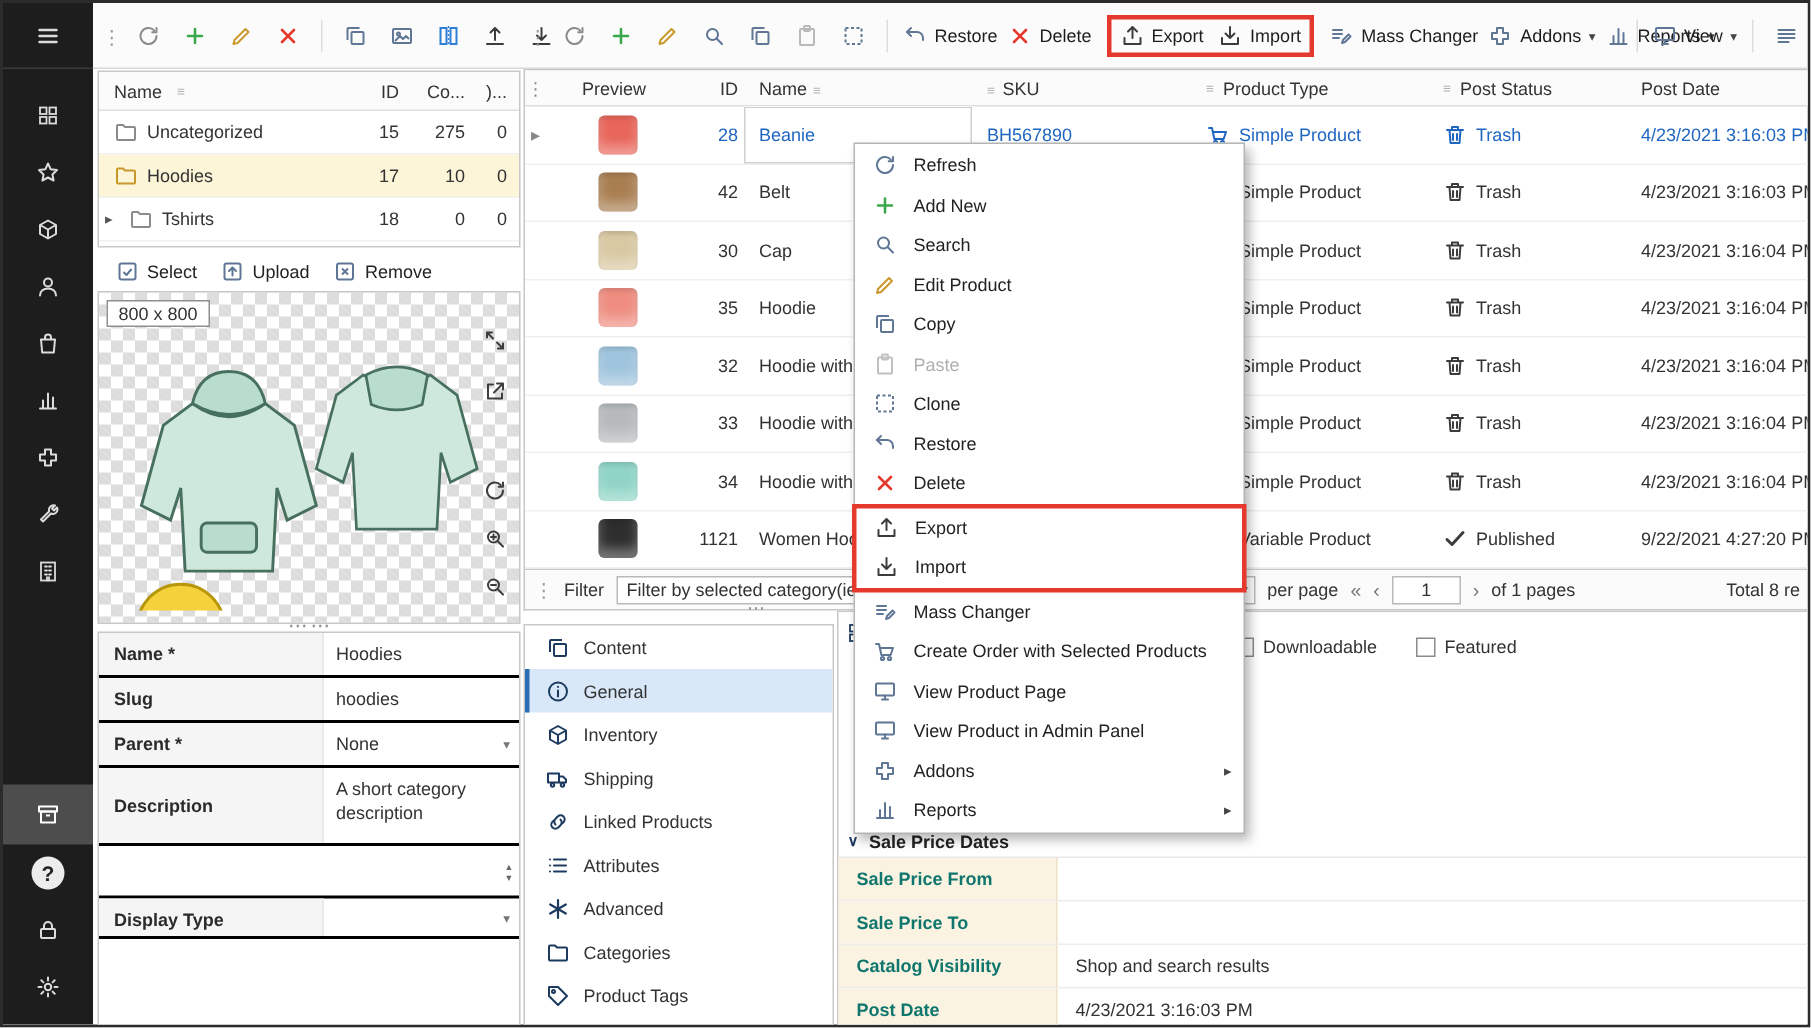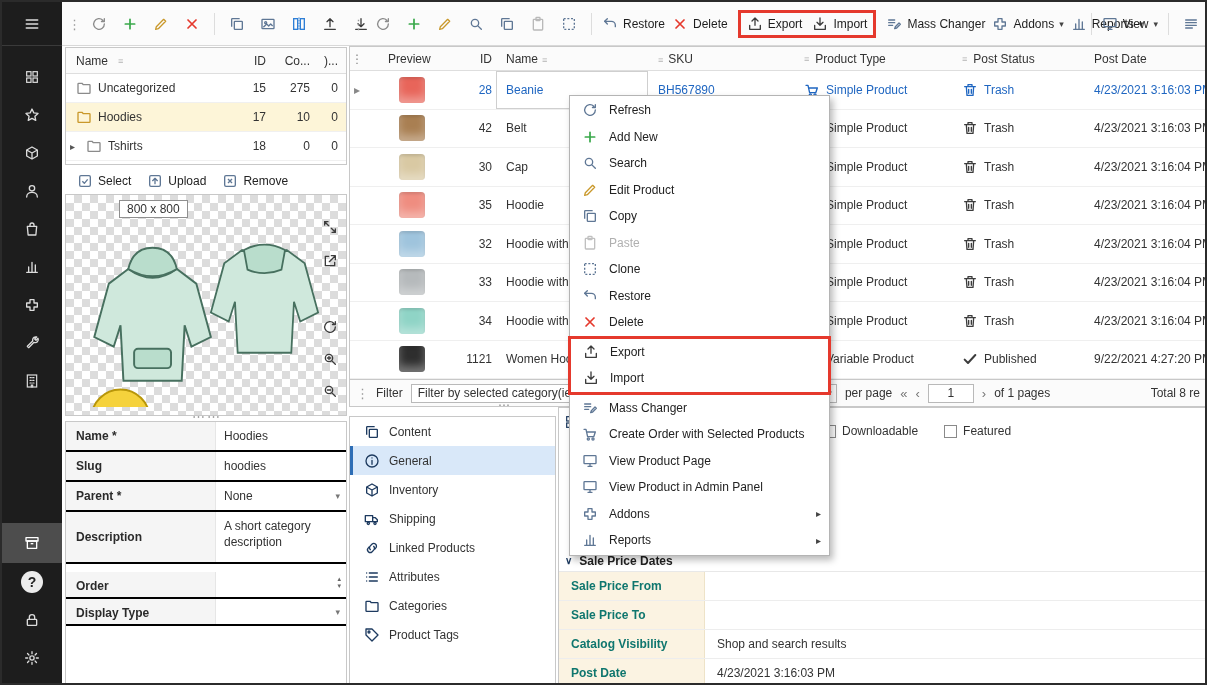--- a/index.html
+++ b/index.html
@@ -48,21 +48,21 @@
   
   .cat-actions{position:absolute;left:63px;top:166px;width:282px;height:26px;display:flex;align-items:center;gap:16px;padding-left:12px;}
   .act-btn{display:inline-flex;align-items:center;gap:5px;background:none;border:0;font-size:12px;color:#222;cursor:pointer;}
 
   
   .preview{position:absolute;left:63px;top:192px;width:282px;height:222px;border:1px solid #c8c8c8;
     background-color:#fff;
     background-image:linear-gradient(45deg,#dcdcdc 25%,transparent 25%,transparent 75%,#dcdcdc 75%),
                      linear-gradient(45deg,#dcdcdc 25%,transparent 25%,transparent 75%,#dcdcdc 75%);
     background-size:16px 16px;background-position:0 0,8px 8px;overflow:hidden;}
-  .size-badge{position:absolute;left:5px;top:5px;background:#fff;border:1px solid #8f8f8f;padding:1px 7px;font-size:12px;z-index:2;margin-left:48px;}
+  .size-badge{position:absolute;left:5px;top:5px;background:#fff;border:1px solid #8f8f8f;padding:1px 7px;font-size:12px;z-index:2;}
   .pv-tools{position:absolute;right:4px;top:20px;display:flex;flex-direction:column;gap:10px;align-items:center;z-index:2;}
   .pv-tools2{position:absolute;right:4px;bottom:12px;display:flex;flex-direction:column;gap:8px;align-items:center;z-index:2;}
   .pv-rotate{position:absolute;right:4px;top:120px;z-index:2;}
   .splitdots{position:absolute;left:190px;top:407px;color:#8a8a8a;font-size:13px;letter-spacing:2px;z-index:3;}
 
   
   .cat-form{position:absolute;left:63px;top:419px;width:282px;height:266px;border:1px solid #c8c8c8;background:#fff;}
   .cf-row{display:flex;border-bottom:2px solid #000000;}
   .cf-label{width:150px;background:#f5f5f5;border-right:1px solid #e6e6e6;padding:7px 10px;font-weight:bold;color:#2b2b2b;}
   .cf-val{flex:1;padding:7px 8px;position:relative;color:#333;}
@@ -664,21 +664,20 @@
     <div class="cf-row" style="height:30px">
       <div class="cf-label">Parent *</div>
       <div class="cf-val"><span>None</span><span class="cf-dd">▾</span></div>
     </div>
     <div class="cf-row" style="height:52px">
       <div class="cf-label" style="display:flex;align-items:center">Description</div>
       <div class="cf-val" style="white-space:normal;line-height:1.3">A short category description</div>
     </div>
     <div class="cf-row cf-gap"></div>
     <div class="cf-row" style="height:27px">
-      <div class="cf-label">Order</div>
       <div class="cf-val"><span></span><span class="cf-spin">
             <span>▴</span>
             <span>▾</span>
           </span></div>
     </div>
     <div class="cf-row" style="height:27px">
       <div class="cf-label">Display Type</div>
       <div class="cf-val"><span></span><span class="cf-dd">▾</span></div>
     </div>
   </section>
@@ -712,20 +711,26 @@
         <svg class="icon i14 ic-navy">
           <use href="#sym-link"></use>
         </svg>
         <span>Linked Products</span>
       </div>
     <div class="tab-item">
         <svg class="icon i14 ic-navy">
           <use href="#sym-list"></use>
         </svg>
         <span>Attributes</span>
+      </div>
+    <div class="tab-item">
+        <svg class="icon i14 ic-navy">
+          <use href="#sym-asterisk"></use>
+        </svg>
+        <span>Advanced</span>
       </div>
     <div class="tab-item">
         <svg class="icon i14 ic-navy">
           <use href="#sym-folder"></use>
         </svg>
         <span>Categories</span>
       </div>
     <div class="tab-item">
         <svg class="icon i14 ic-navy">
           <use href="#sym-tag"></use>

